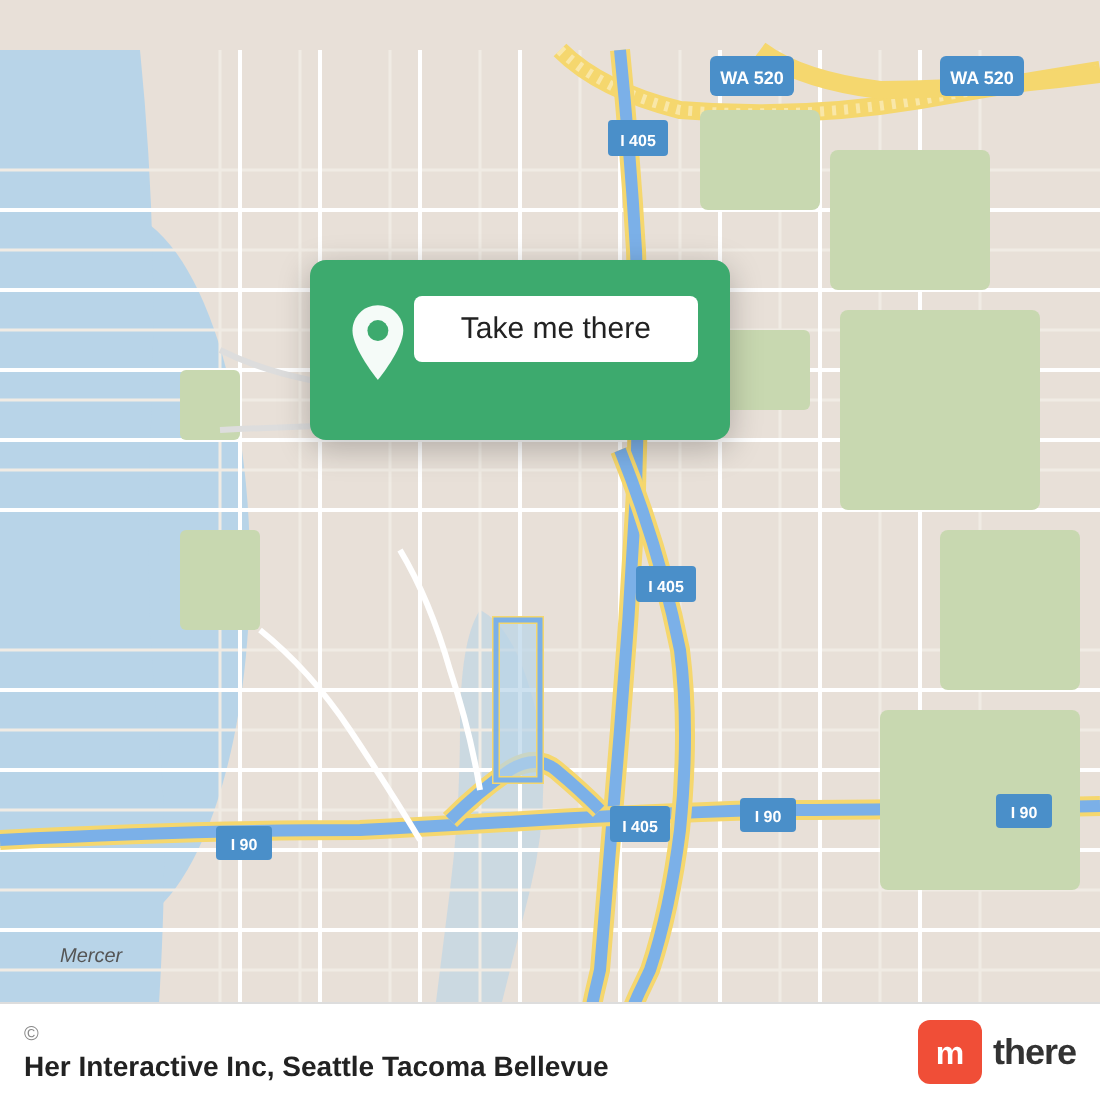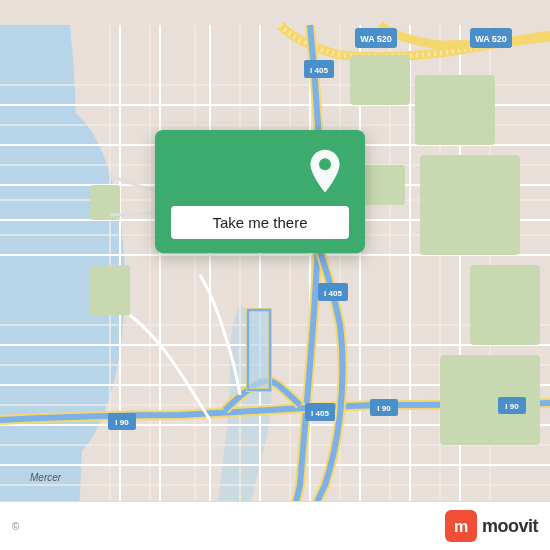--- a/index.html
+++ b/index.html
@@ -22,22 +22,22 @@
 
     
     #location-card {
       position: absolute;
       top: 130px;
       left: 155px;
       width: 210px;
       background: #3daa6e;
       border-radius: 8px;
       display: flex;
-      flex-direction: column;
-      align-items: flex-end;
+      flex-direction: row;
+      align-items: flex-start;
       padding: 18px 16px 14px 16px;
       box-shadow: 0 4px 16px rgba(0,0,0,0.25);
       z-index: 10;
     }
 
     #pin-icon {
       width: 48px;
       height: 48px;
       margin-bottom: 10px;
     }
@@ -236,24 +236,25 @@
     </svg>
 
     <button id="take-me-there-btn">Take me there</button>
   </div>
 
   <div id="bottom-bar">
     <div id="bottom-left">
       <div id="attribution">
         <span>©</span>
       </div>
+      <div id="company-name">Her Interactive Inc, Seattle Tacoma Bellevue</div>
     </div>
 
     <div id="moovit-logo">
       <svg id="moovit-icon" viewBox="0 0 32 32" xmlns="http://www.w3.org/2000/svg">
         <rect width="32" height="32" rx="6" fill="#f04e37"></rect>
         <text x="16" y="22" text-anchor="middle" font-size="16" fill="white" font-weight="bold">m</text>
       </svg>
-      <span id="moovit-text">moovit</span>
+      <span id="moovit-text">there</span>
     </div>
   </div>
 
 </div>
 
 </body></html>

